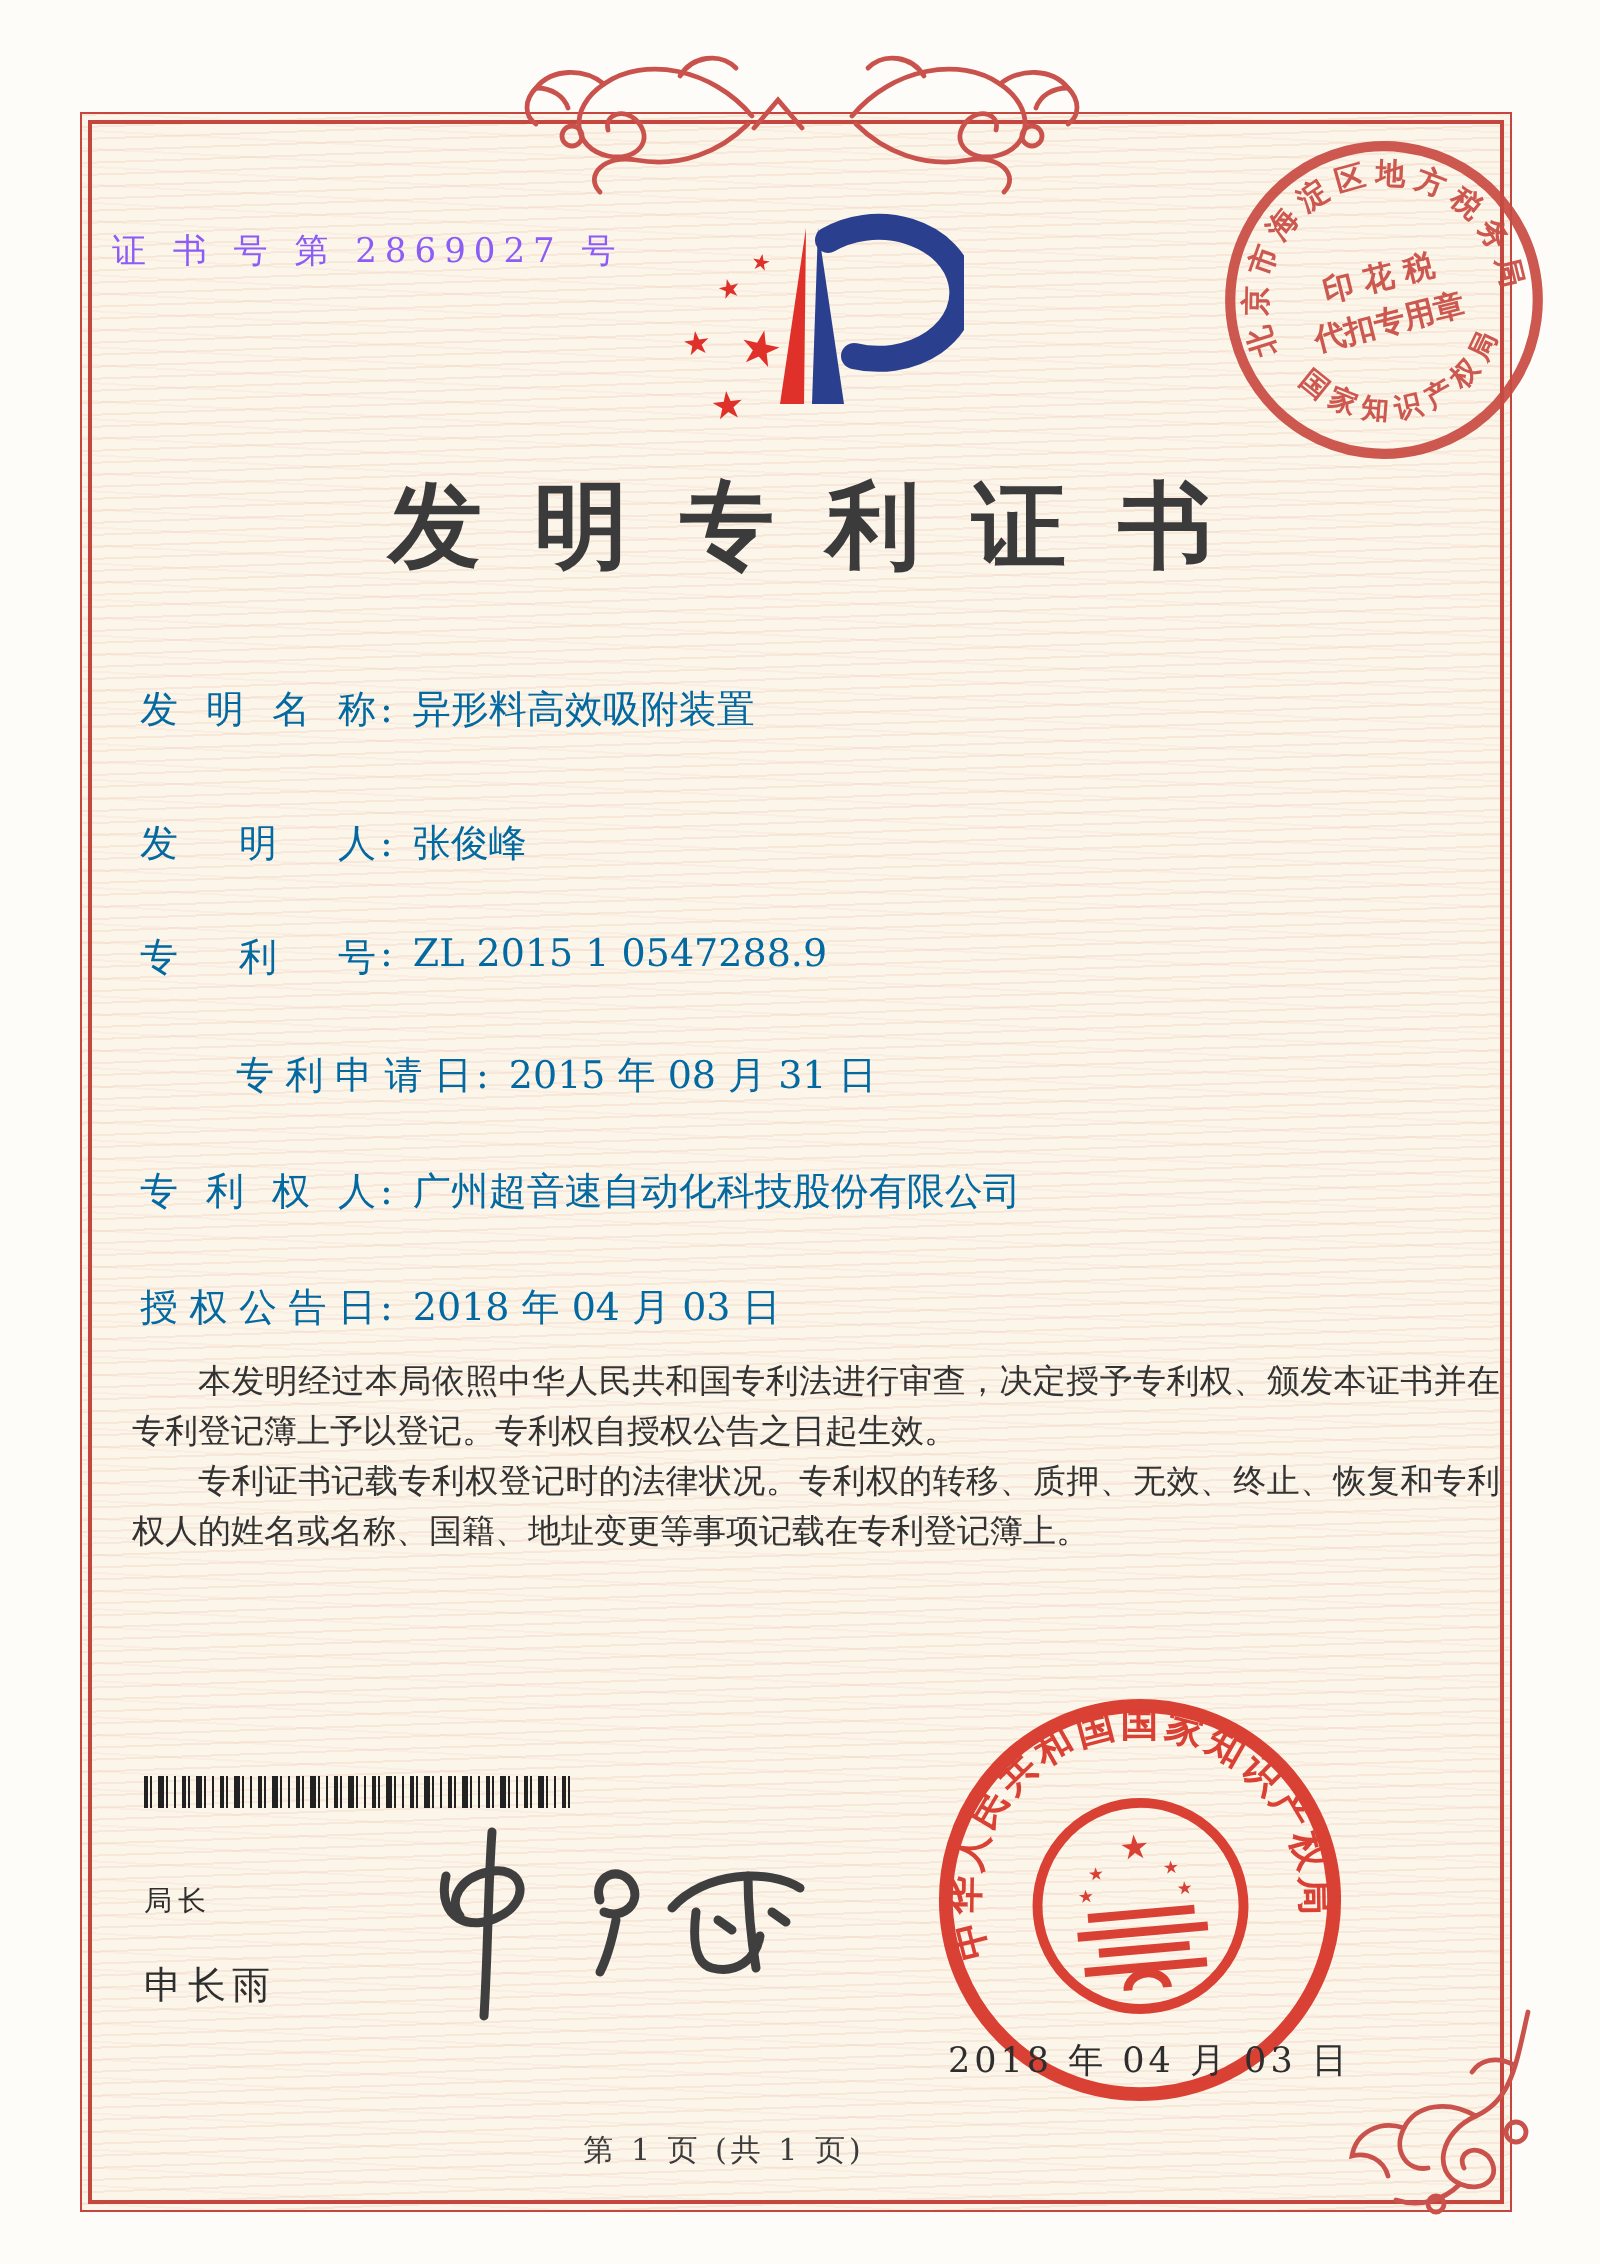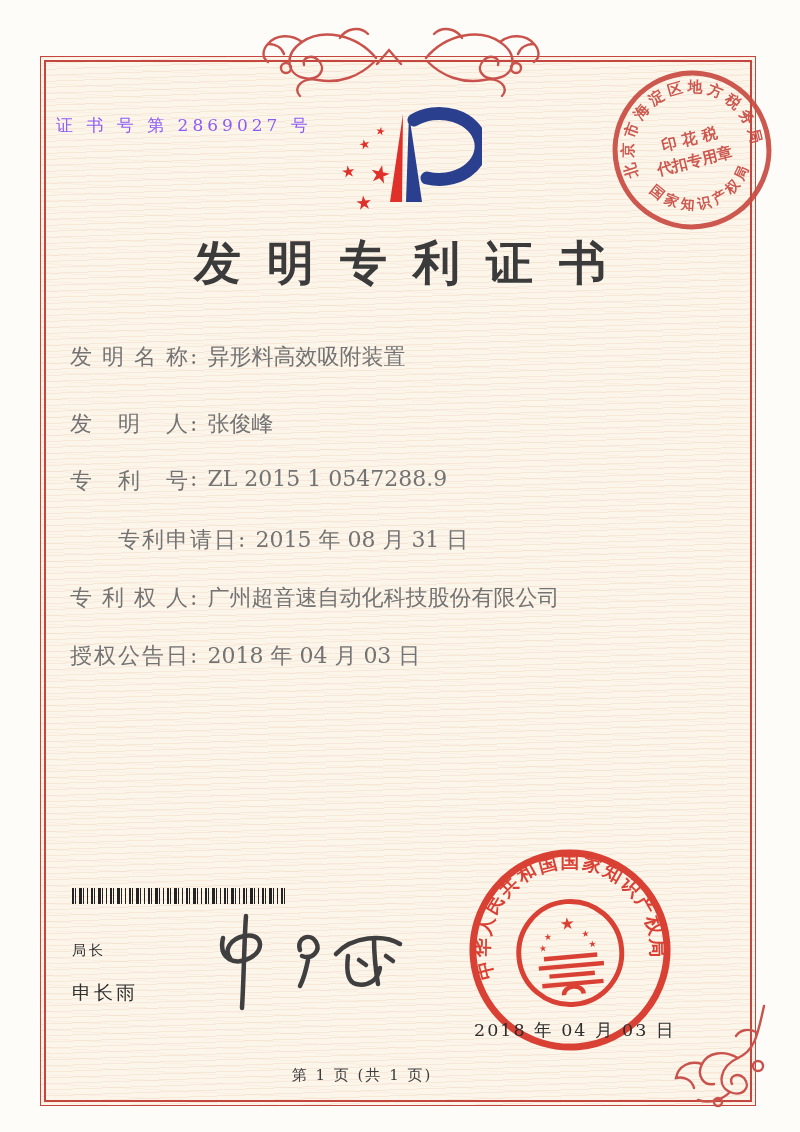--- a/index.html
+++ b/index.html
@@ -36,21 +36,21 @@
     position:absolute;left:610px;top:68px;width:164px;height:164px;
     transform:rotate(-14deg);opacity:.92;
   }
   .title{
     position:absolute;left:0;top:232px;width:800px;
     text-align:center;font-size:47px;font-weight:600;color:#3b3b3b;
     letter-spacing:26px;text-indent:26px;
   }
 
   
-  .field{position:absolute;left:70px;font-size:22px;color:#737373;white-space:nowrap;}
+  .field{position:absolute;left:70px;font-size:19px;color:#0369a1;white-space:nowrap;}
   .field .lbl{
     display:inline-block;width:118px;vertical-align:top;
     text-align:justify;text-align-last:justify;-moz-text-align-last:justify;
   }
   .field .colon{display:inline-block;margin:0 10px 0 2px;}
   .f0{top:342px;} .f1{top:409px;} .f2{top:466px;}
   .f3{top:525px;margin-left:48px;} .f4{top:583px;} .f5{top:641px;}
 
   
   .body-text{
@@ -168,20 +168,22 @@
   <span class="lbl">专利申请日</span><span class="colon">:</span><span class="val">2015 年 08 月 31 日</span>
 </div>
 <div class="field f4">
   <span class="lbl">专利权人</span><span class="colon">:</span><span class="val">广州超音速自动化科技股份有限公司</span>
 </div>
 <div class="field f5">
   <span class="lbl">授权公告日</span><span class="colon">:</span><span class="val">2018 年 04 月 03 日</span>
 </div>
 
 <div class="body-text">
+  <p>本发明经过本局依照中华人民共和国专利法进行审查，决定授予专利权、颁发本证书并在专利登记簿上予以登记。专利权自授权公告之日起生效。</p>
+  <p>专利证书记载专利权登记时的法律状况。专利权的转移、质押、无效、终止、恢复和专利权人的姓名或名称、国籍、地址变更等事项记载在专利登记簿上。</p>
 </div>
 
 <div class="barcode"></div>
 
 <div class="signer-title">局长</div>
 <div class="signer-name">申长雨</div>
 
 <svg class="signature" viewBox="0 0 235 108">
   <g fill="none" stroke="#3f3f3f" stroke-width="4.5" stroke-linecap="round">
     <path d="M68 8 C66 35 66 68 64 100"></path>

